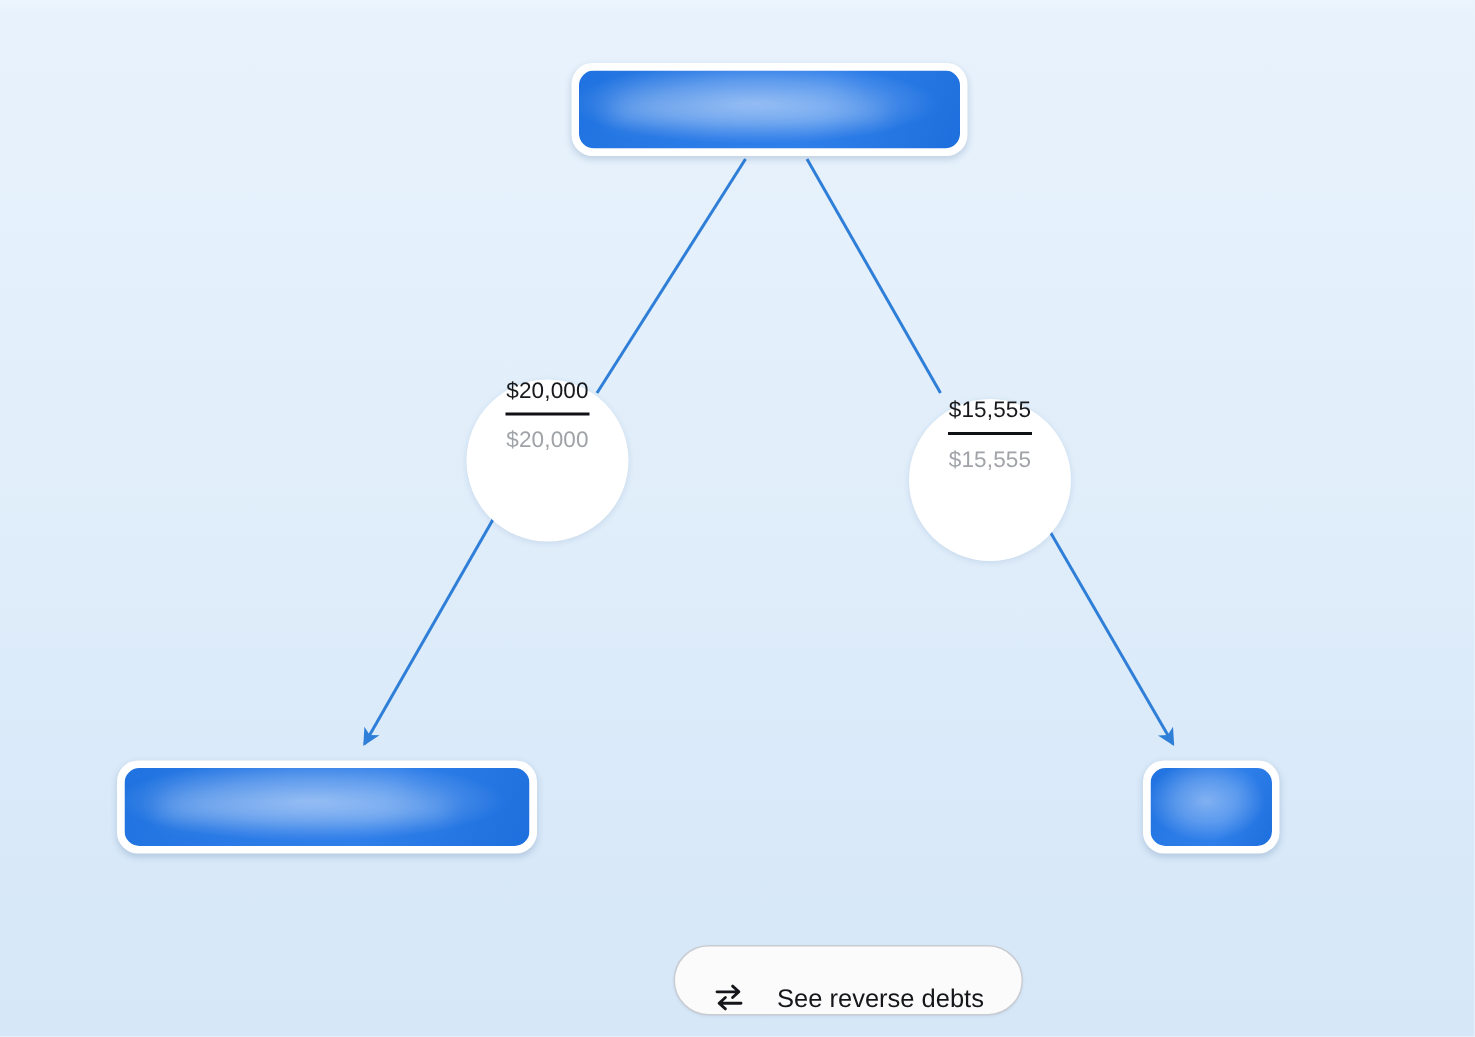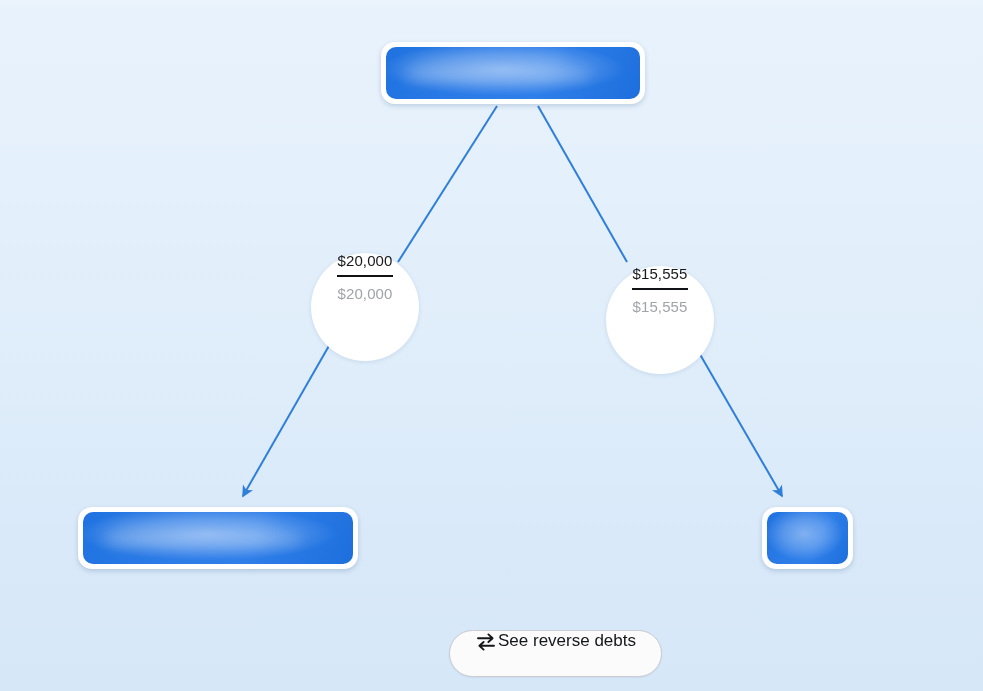--- a/index.html
+++ b/index.html
@@ -136,22 +136,22 @@
   #circle-right { left: 606px; top: 266px; }
 
   
   #reverse-button {
     position: absolute;
     left: 449px;
     top: 630px;
     height: 47px;
     padding: 0 25px;
     display: flex;
-    align-items: flex-start;
-    gap: 1px;
+    align-items: flex-end;
+    gap: 21px;
     background: #fbfbfc;
     border: 1px solid #c9ccd1;
     border-radius: 24px;
     box-sizing: border-box;
     cursor: pointer;
     box-shadow: 0 1px 2px rgba(30, 70, 120, 0.07);
   }
   #reverse-button .swap-icon {
     display: flex;
     align-items: center;

